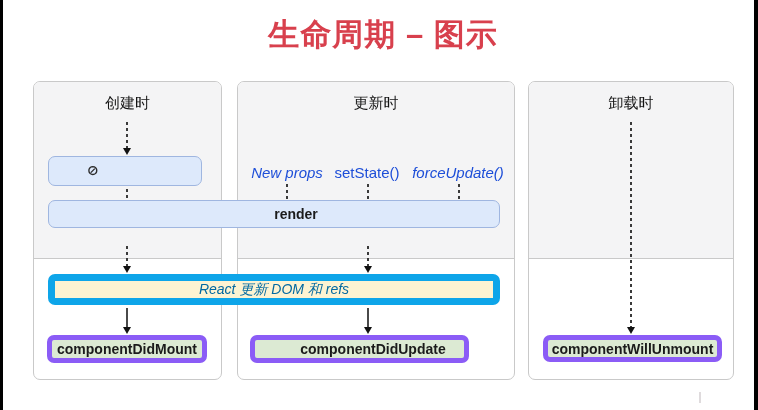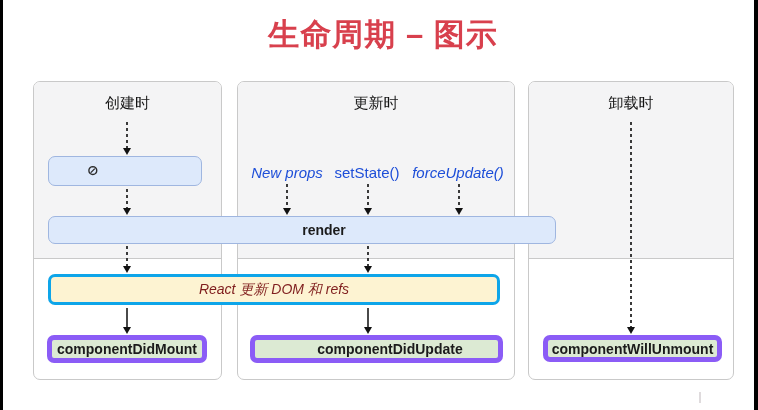--- a/index.html
+++ b/index.html
@@ -40,29 +40,29 @@
   }
 
   
   .node {
     position:absolute; z-index:3;
     display:flex; align-items:center; justify-content:center;
     font-size:14px; font-weight:700; color:#1b1b1b;
     border-radius:7px; box-sizing:border-box;
   }
   .node.blue   { background:#dde9fb; border:1px solid #9fb6e0; }
-  .node.yellow { background:#fdf3d2; border:3px solid #0ea5e9;
-                 font-weight:400; font-style:italic; color:#7f1d1d; }
+  .node.yellow { background:#fdf3d2; border:7px solid #0ea5e9;
+                 font-weight:400; font-style:italic; color:#0369a1; }
   .node.green  { background:#dcead3; border:5px solid #8b5cf6; }
 
   .node-constructor  { left:48px;  top:156px; width:154px; height:30px; }
-  .node-render       { left:48px;  top:216px; width:508px; height:28px;padding-left:44px; }
+  .node-render       { left:48px;  top:200px; width:452px; height:28px;padding-left:44px; }
   .node-react-update { left:48px;  top:274px; width:452px; height:31px; }
   .node-did-mount    { left:47px;  top:335px; width:160px; height:28px; }
-  .node-did-update   { left:250px; top:335px; width:253px; height:28px;padding-left:27px; }
+  .node-did-update   { left:250px; top:335px; width:219px; height:28px;padding-left:27px; }
   .node-will-unmount { left:543px; top:335px; width:179px; height:27px;text-align:center; }
 
   .blocked-icon {
     position:absolute; left:38px; top:6px;
     font-size:14px; font-weight:700; font-style:normal; color:#2c2c2c;
     line-height:1;
   }
 
   
   .trigger {

